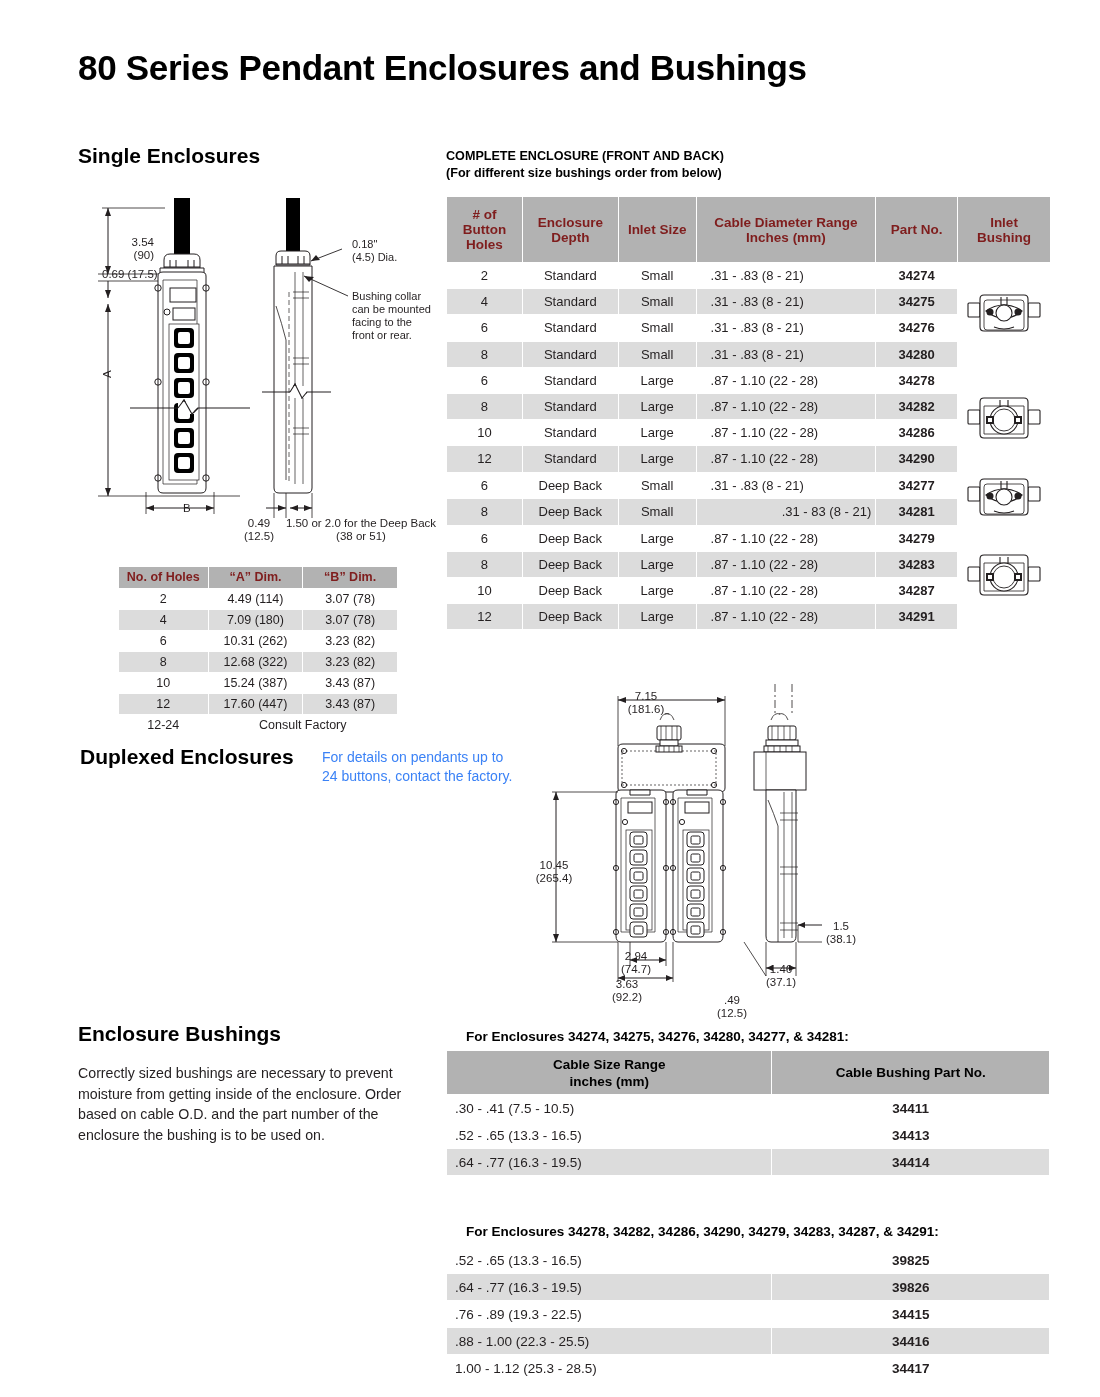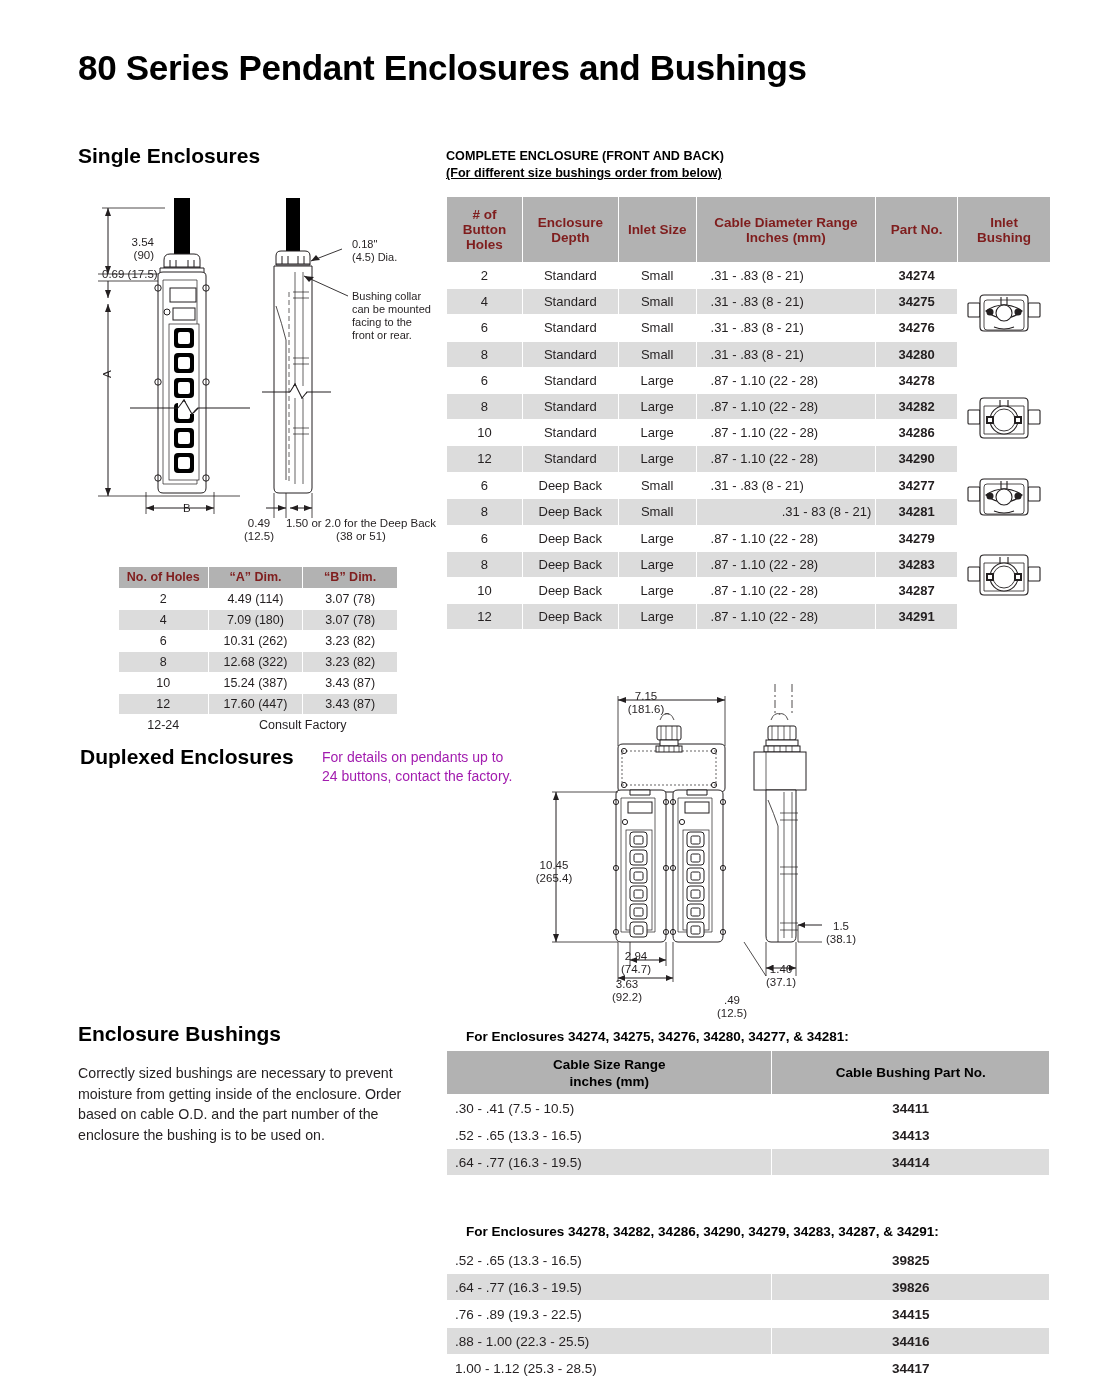--- a/index.html
+++ b/index.html
@@ -41,21 +41,21 @@
   
   .table-caption {
     position: absolute;
     left: 446px;
     top: 148px;
     font-size: 12.6px;
     font-weight: bold;
     line-height: 17px;
     color: #000;
   }
-  .table-caption .underline { text-decoration: underline; }
+  .table-caption .underline { }
 
   
   table.dt {
     border-collapse: collapse;
     font-size: 13px;
     color: #231f20;
   }
   table.dt th {
     background: #b2b2b2;
     font-weight: bold;
@@ -109,21 +109,21 @@
   #holes-table th.hc3, #holes-table td.hc3 { width: 95px; }
 
   
   #duplex-note {
     position: absolute;
     left: 322px;
     top: 748px;
     width: 195px;
     font-size: 14px;
     line-height: 19px;
-    color: #a21caf;
+    color: #3b82f6;
   }
 
   
   #bushing-copy {
     position: absolute;
     left: 78px;
     top: 1063px;
     width: 330px;
     font-size: 14.2px;
     line-height: 20.5px;

